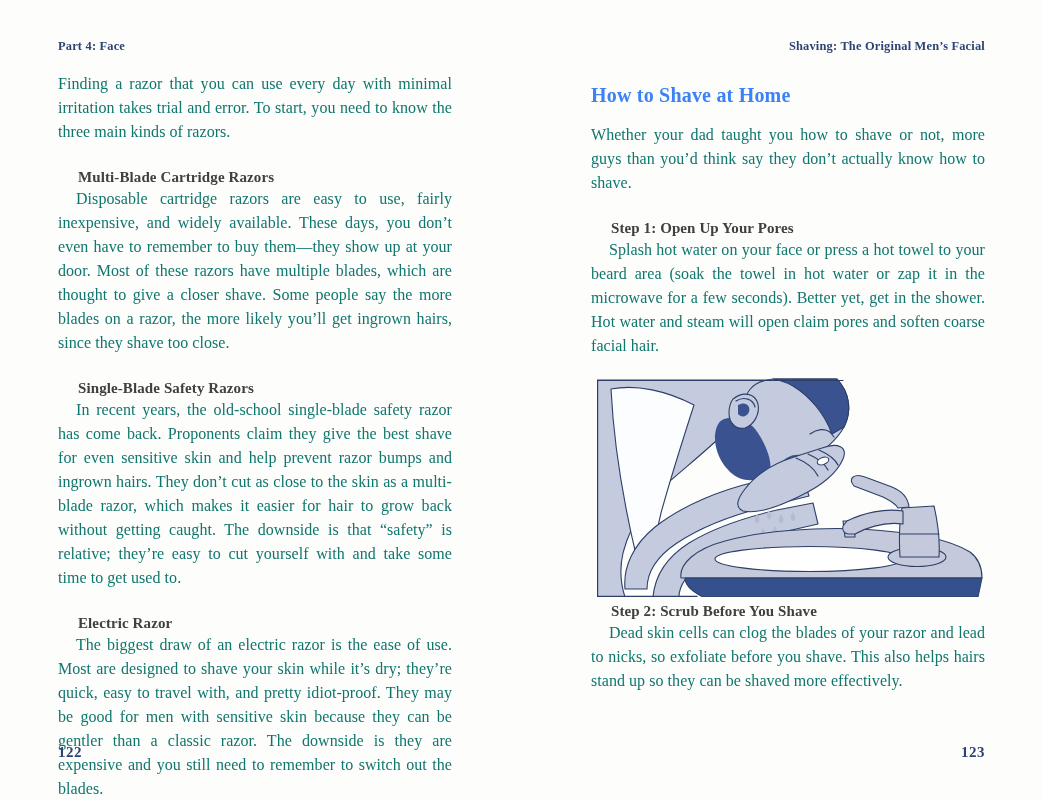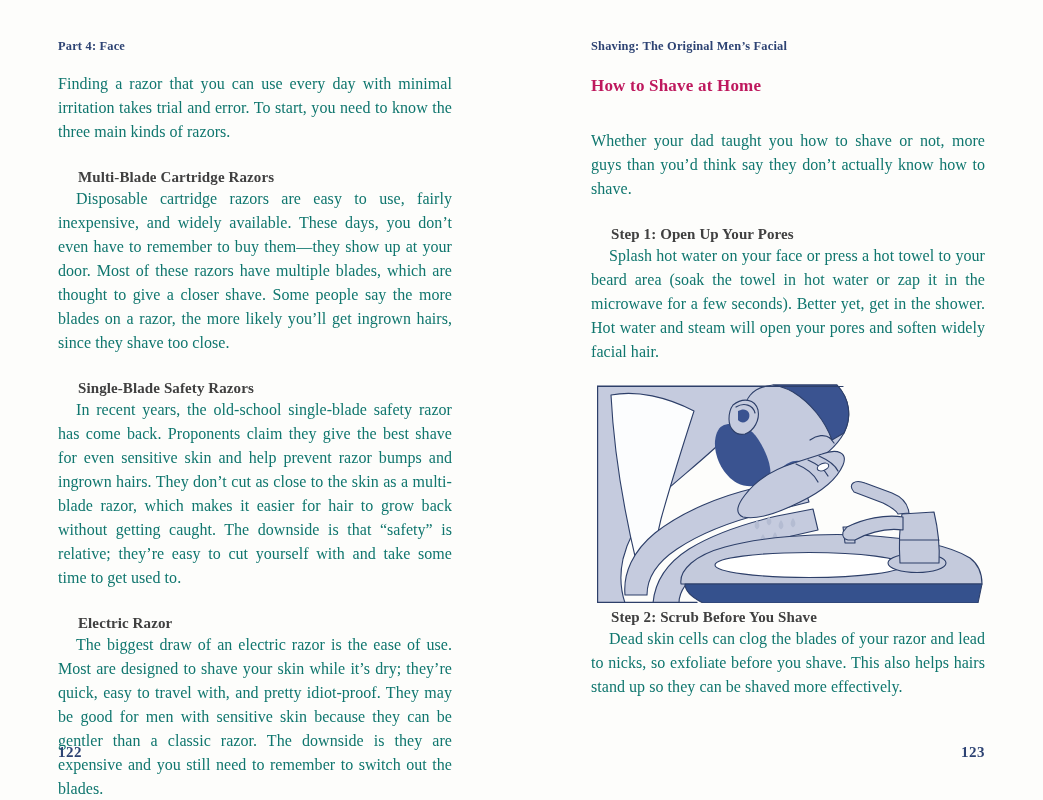--- a/index.html
+++ b/index.html
@@ -22,21 +22,21 @@
   .page-right { left: 591px; }
 
   .running-header {
     padding-top: 38px;
     font-size: 12.4px;
     font-weight: bold;
     color: #2d4373;
     letter-spacing: 0.2px;
     line-height: 16px;
   }
-  .running-header.right-align { }
+  .running-header.right-align { text-align: right; }
 
   .body-text {
     font-size: 16px;
     line-height: 24px;
     text-align: justify;
     letter-spacing: 0.05px;
     color: #0f766e;
   }
   .intro-para { margin-top: 18px; }
   .indent-first { text-indent: 18px; }
@@ -45,28 +45,28 @@
   .section-heading {
     font-size: 15px;
     font-weight: bold;
     color: #404040;
     margin-left: 20px;
     line-height: 20px;
     letter-spacing: 0.1px;
   }
 
   .chapter-title {
-    margin-top: 19px;
-    font-size: 17px;
-    font-weight: bold;
-    color: #be185d;
+    margin-top: 28px;
+    font-size: 20px;
+    font-weight: bold;
+    color: #3b82f6;
     line-height: 26px;
     letter-spacing: 0.2px;
   }
-  .page-right .intro-para { margin-top: 30px; }
+  .page-right .intro-para { margin-top: 15px; }
 
   .figure-wrap {
     margin: 19px 0 4px 6px;
     width: 387px;
     height: 220px;
   }
 
   .page-number {
     position: absolute;
     top: 744px;
@@ -116,21 +116,21 @@
 
 <div class="page page-right">
   <div class="running-header right-align">Shaving: The Original Men’s Facial</div>
 
   <div class="chapter-title">How to Shave at Home</div>
 
   <p class="body-text intro-para">Whether your dad taught you how to shave or not, more guys than you’d think say they don’t actually know how to shave.</p>
 
   <div class="section">
     <div class="section-heading">Step 1: Open Up Your Pores</div>
-    <p class="body-text indent-first">Splash hot water on your face or press a hot towel to your beard area (soak the towel in hot water or zap it in the microwave for a few seconds). Better yet, get in the shower. Hot water and steam will open your pores and soften widely facial hair.</p>
+    <p class="body-text indent-first">Splash hot water on your face or press a hot towel to your beard area (soak the towel in hot water or zap it in the microwave for a few seconds). Better yet, get in the shower. Hot water and steam will open claim pores and soften coarse facial hair.</p>
   </div>
 
   <div class="figure-wrap">
     <svg width="387" height="220" viewBox="0 0 387 220" xmlns="http://www.w3.org/2000/svg">
       <defs>
         <clipPath id="frame">
             <rect x="0" y="0" width="387" height="220"></rect>
           </clipPath>
         <path id="dropShape" d="M0,-5 C-3,-0.5 -3.4,2 0,4.4 C3.4,2 3,-0.5 0,-5 Z"></path>
       </defs>

